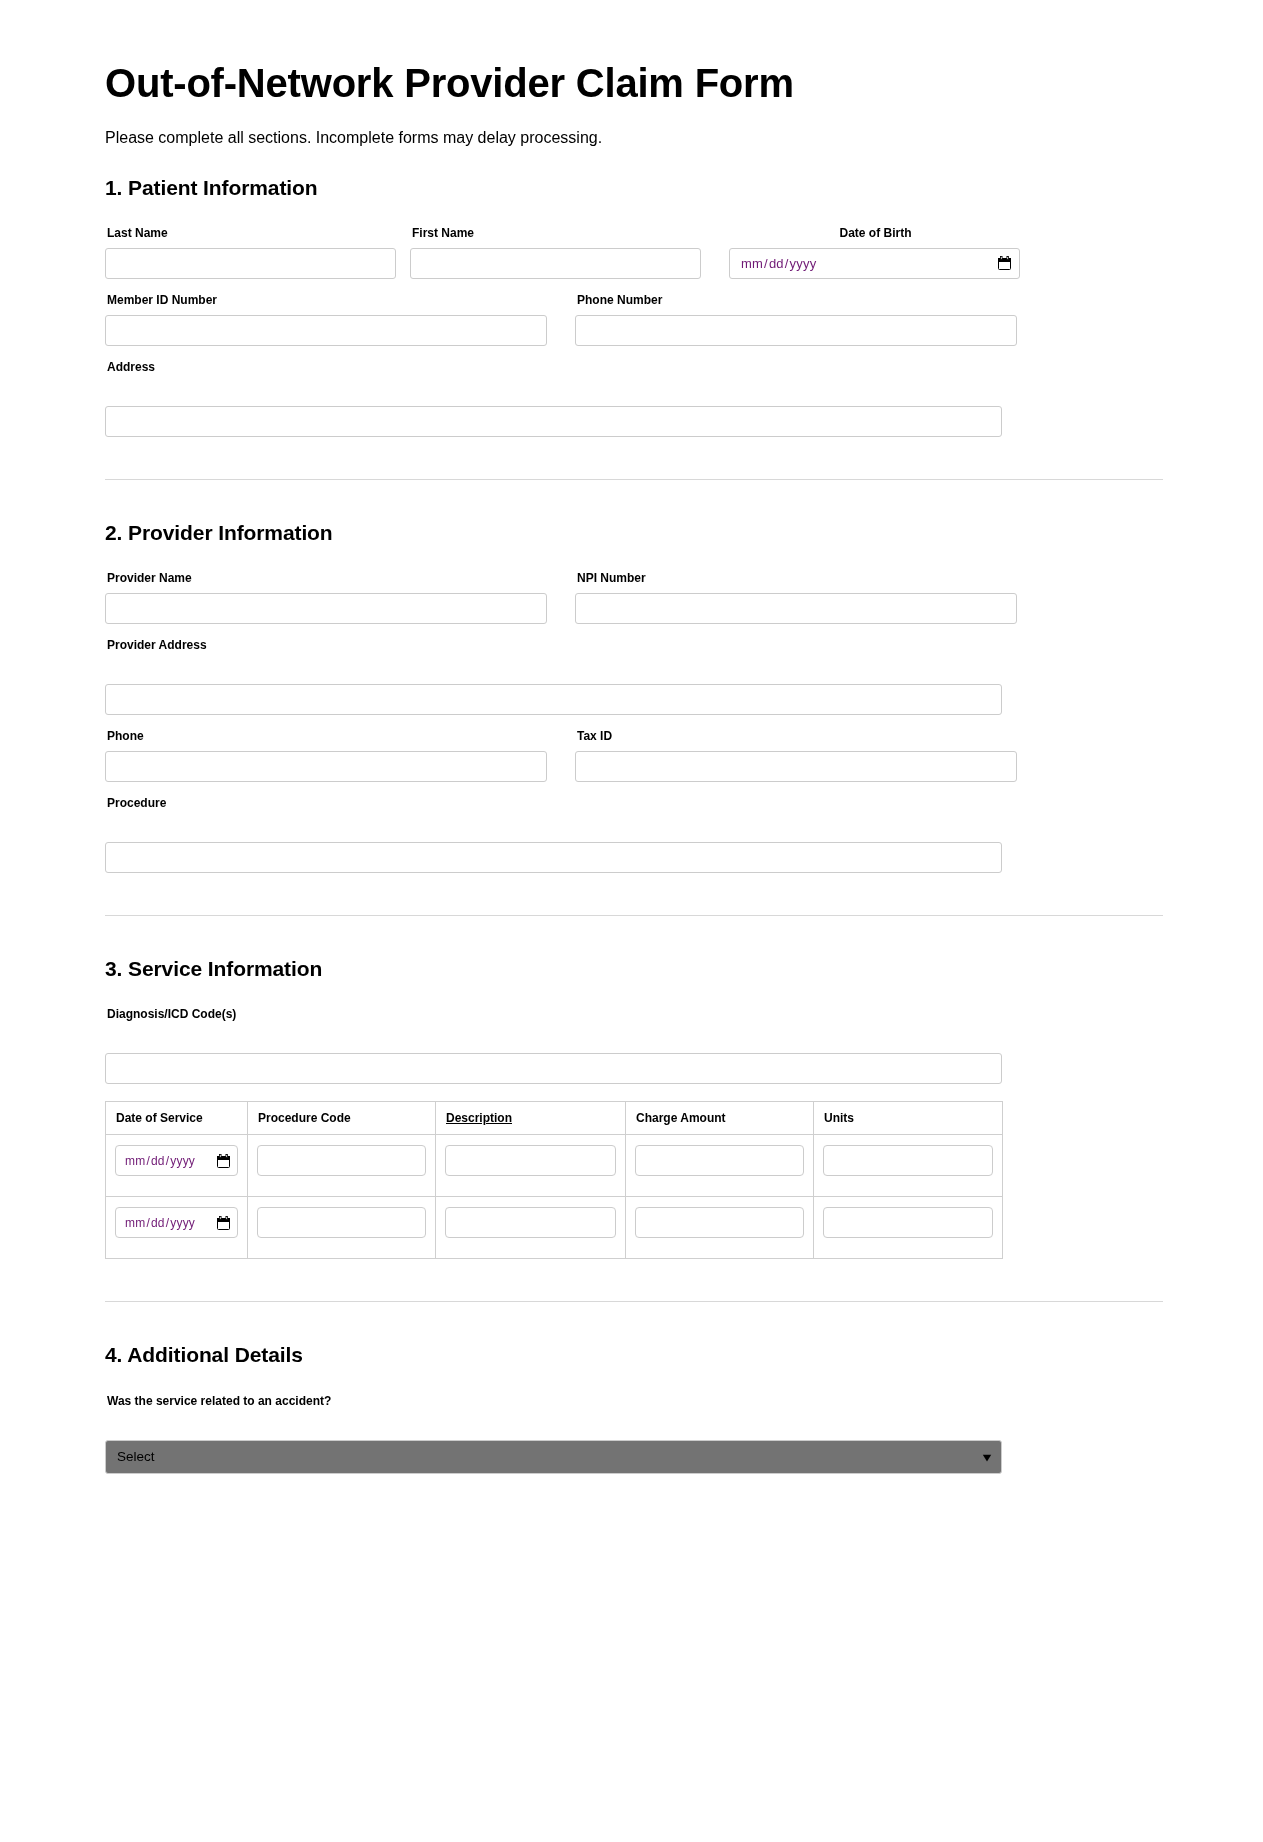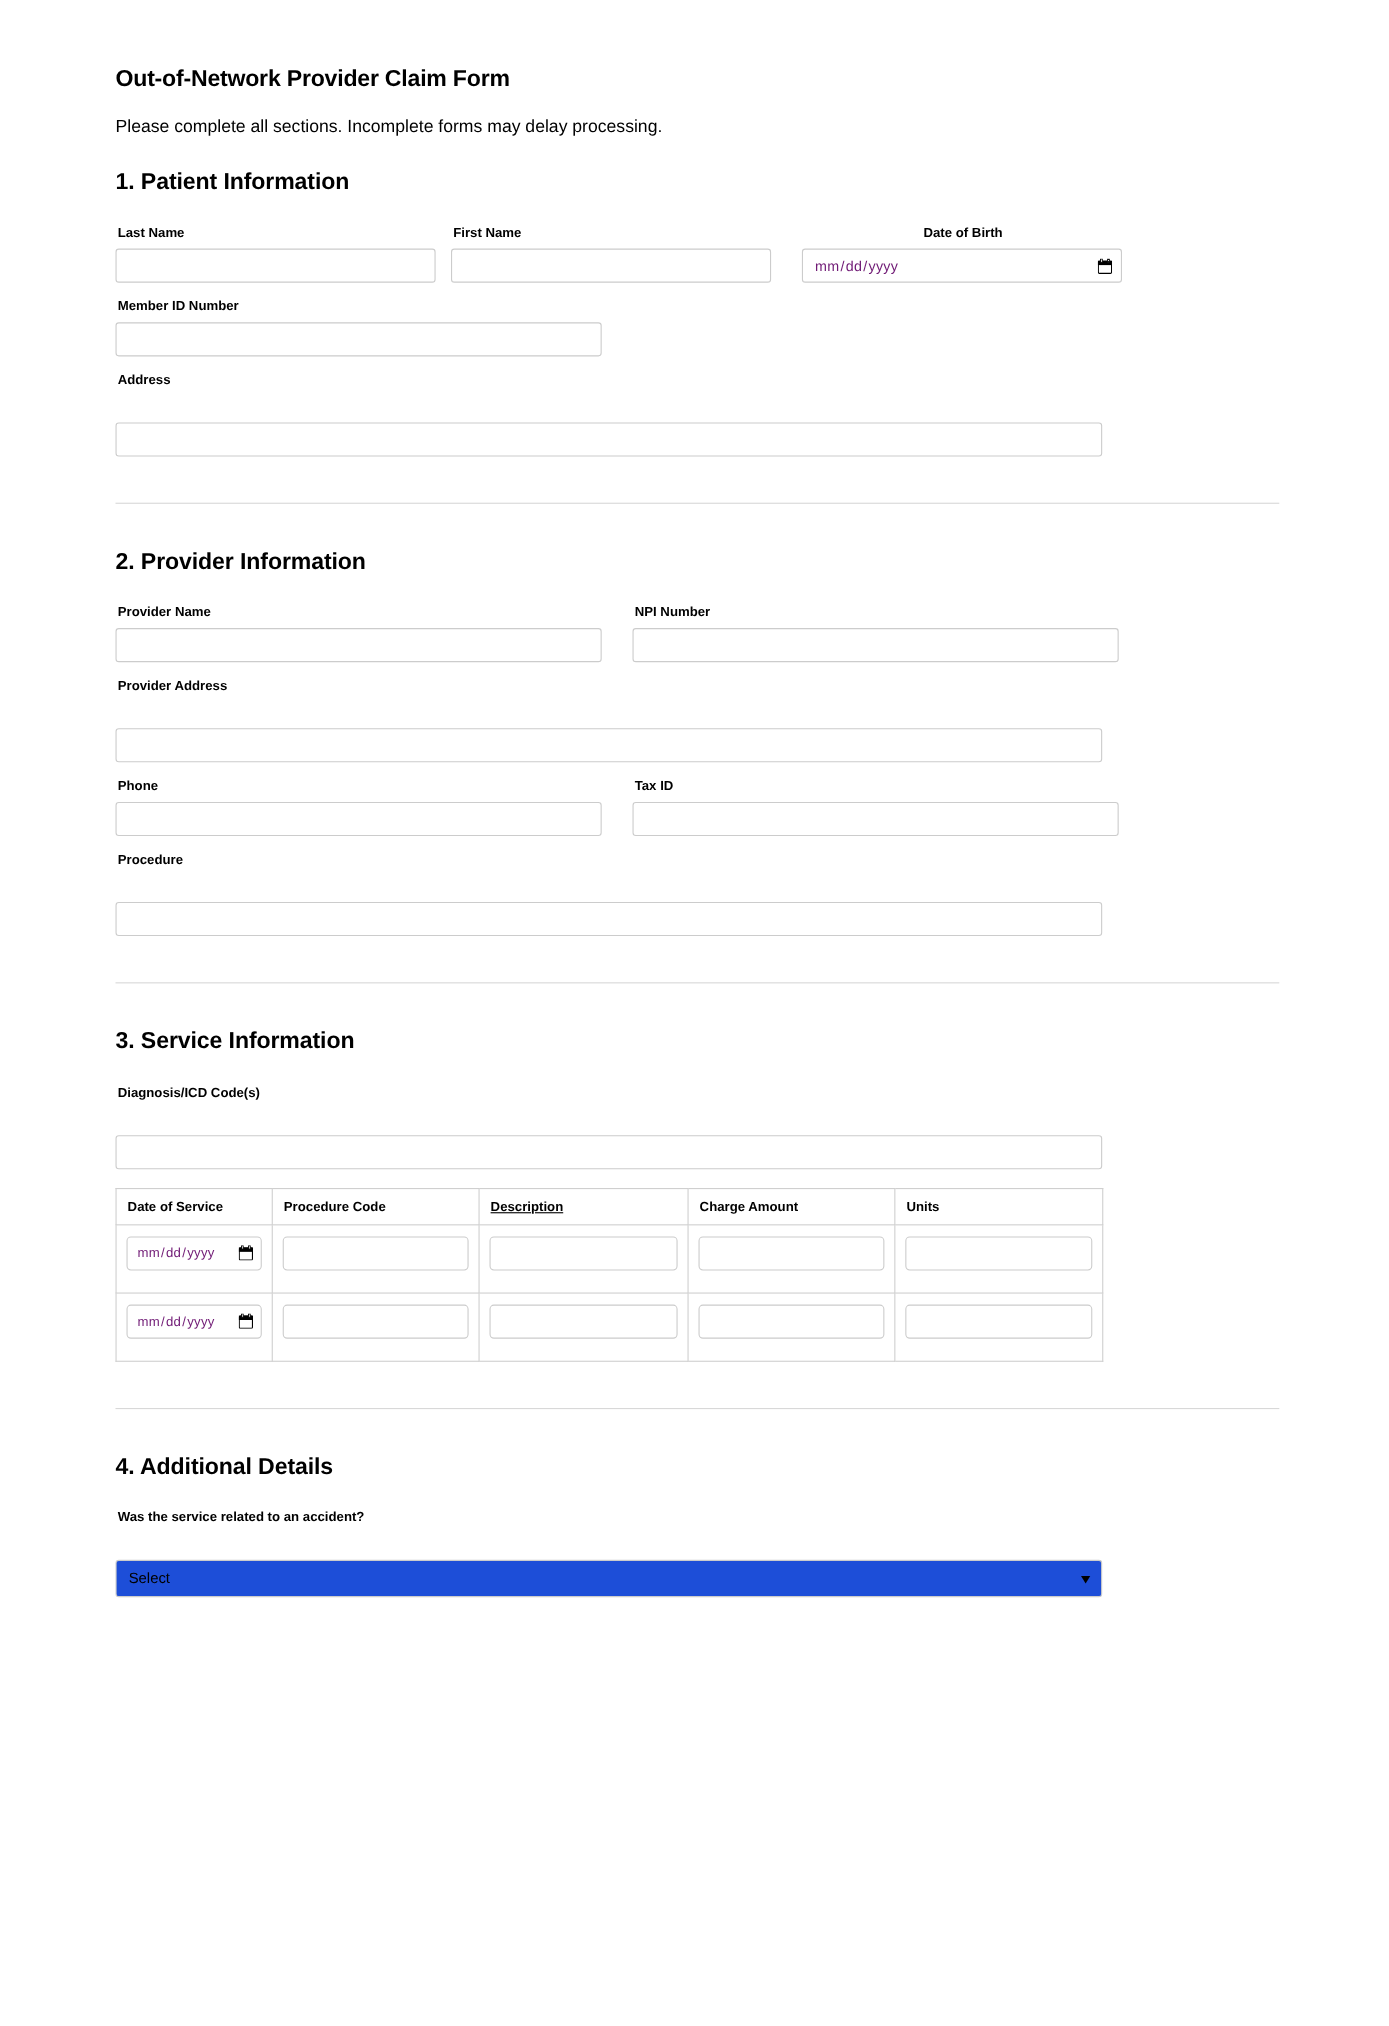--- a/index.html
+++ b/index.html
@@ -19,21 +19,21 @@
     padding: 60px 90px 0 105px;
     background: #ffffff;
   }
 
   .form-wrap {
     width: 1058px;
   }
 
   
   .form-title {
-    font-size: 21px;
+    font-size: 40px;
     font-weight: bold;
     letter-spacing: -0.2px;
     margin: 0 0 22px 0;
     line-height: 1.15;
   }
   .form-subtitle {
     font-size: 16px;
     margin: 0 0 26px 0;
     line-height: 1.3;
     color: #000;
@@ -168,21 +168,21 @@
     cursor: text;
   }
   .cell-date .date-ph { font-size: 12px; }
 
   
   .select-box {
     height: 34px;
     width: 897px;
     border: 1px solid #cccccc;
     border-radius: 3px;
-    background: #1d4ed8;
+    background: #737373;
     display: flex;
     align-items: center;
     justify-content: space-between;
     padding: 0 11px 0 11px;
     cursor: pointer;
   }
   .select-value {
     font-size: 13.5px;
     color: #000;
   }
@@ -231,20 +231,24 @@
             </svg>
           </div>
         </div>
       </div>
 
       <div class="row">
         <div class="field w-half-l">
           <label class="field-label">Member ID Number</label>
           <input class="input-box" type="text" placeholder="" style="">
         </div>
+        <div class="field w-half-r">
+          <label class="field-label">Phone Number</label>
+          <input class="input-box" type="text" placeholder="" style="">
+        </div>
       </div>
 
       <div class="row">
         <div class="field w-full">
           <label class="field-label">Address</label>
           <input class="input-box" type="text" placeholder="" style="">
         </div>
       </div>
     </div>
 

